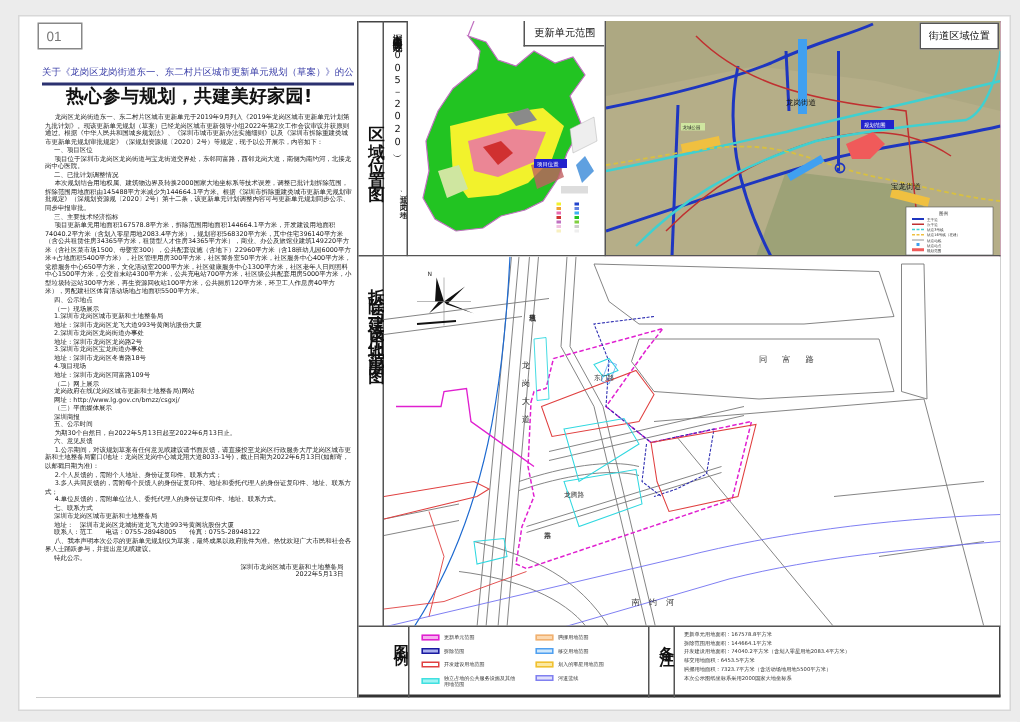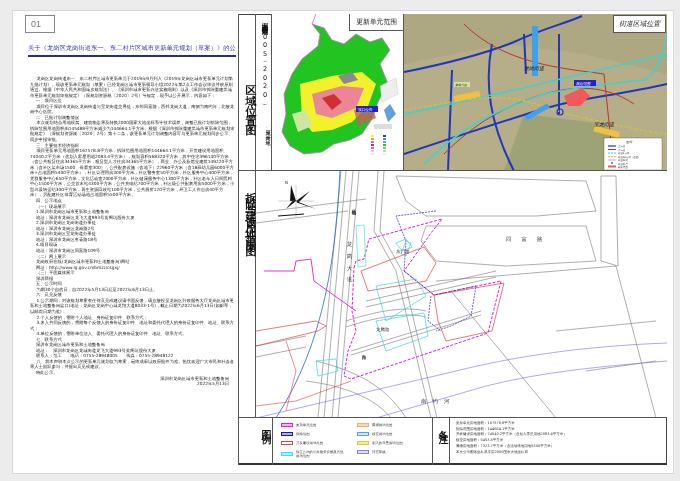--- a/index.html
+++ b/index.html
@@ -24,21 +24,21 @@
   .sec1-sub { position: absolute; left: 256px; top: 14px; width: 16px; height: 157px; border-right: 1px solid #555; border-bottom: 1px solid #555; }
   .sec1-sub span.a { position: absolute; left: 4px; top: 3px; font-size: 6.5px; font-weight: normal; letter-spacing: 0.5px; }
   .sec1-sub span.b { position: absolute; left: 9px; top: 112px; font-size: 5px; font-weight: normal; }
 
   .sec2-label { position: absolute; left: 239px; top: 171px; width: 17px; height: 247px; border-right: 1px solid #555; border-bottom: 1px solid #555; }
   .sec2-label span { position: absolute; left: 3px; top: 12px; font-size: 11px; line-height: 16px; letter-spacing: 6px; }
 
   
   .map1 { position: absolute; left: 272px; top: 14px; width: 132px; height: 157px; background: #fff; border-right: 1px solid #555; border-bottom: 1px solid #555; overflow: hidden; }
   .map1-title { position: absolute; right: 0; top: 0; background: #fff; border-left: 1px solid #555; border-bottom: 1px solid #555; font-size: 6.8px; padding: 3px 6px; color: #111; }
-  .map2 { position: absolute; left: 404px; top: 14px; width: 263px; height: 157px; background: #f9a8d4; border-bottom: 1px solid #555; overflow: hidden; font-style: italic; }
+  .map2 { position: absolute; left: 404px; top: 14px; width: 263px; height: 157px; background: #f9a8d4; border-bottom: 1px solid #555; overflow: hidden; }
   .map2-title { position: absolute; right: 1px; top: 1px; background: #fff; border: 1px solid #555; font-size: 6.8px; padding: 3px 5px; color: #111; }
   .map3 { position: absolute; left: 256px; top: 171px; width: 411px; height: 247px; background: #fff; border-bottom: 1px solid #555; overflow: hidden; }
 
   
   .legend-label { position: absolute; left: 256px; top: 418px; width: 17px; height: 47px; border-right: 1px solid #555; }
   .legend-label span { position: absolute; left: 3px; top: 4px; font-size: 10px; line-height: 14px; letter-spacing: 4px; }
   .legend { position: absolute; left: 273px; top: 418px; width: 160px; height: 47px; border-right: 1px solid #555; }
   .legend-item { position: absolute; font-size: 3.4px; color: #333; display: flex; align-items: center; gap: 3px; white-space: nowrap; }
   .swatch { width: 12px; height: 4px; border: 1px solid #999; position: relative; }
   .notes-label { position: absolute; left: 433px; top: 418px; width: 17px; height: 47px; border-right: 1px solid #555; }
@@ -47,20 +47,21 @@
 </style>
 </head>
 <body>
 
 <div class="sheet"></div>
 <div class="frame"></div>
 
 <div class="notice">
   <div class="pagenum">01</div>
   <div class="notice-title">关于《龙岗区龙岗街道东一、东二村片区城市更新单元规划（草案）》的公示</div>
+  <div class="slogan">热心参与规划，共建美好家园!</div>
   <div class="body-text" id="notice-body">
       <p class="">龙岗区龙岗街道东一、东二村片区城市更新单元于2019年9月列入《2019年龙岗区城市更新单元计划第九批计划》。现该更新单元规划（草案）已经龙岗区城市更新领导小组2022年第2次工作会议审议并获原则通过。根据《中华人民共和国城乡规划法》、《深圳市城市更新办法实施细则》以及《深圳市拆除重建类城市更新单元规划审批规定》（深规划资源规〔2020〕2号）等规定，现予以公开展示，内容如下：</p>
       <p class="h">一、项目区位</p>
       <p class="">项目位于深圳市龙岗区龙岗街道与宝龙街道交界处，东邻同富路，西邻龙岗大道，南侧为南约河，北接龙岗中心医院。</p>
       <p class="h">二、已批计划调整情况</p>
       <p class="">本次规划结合用地权属、建筑物边界及转换2000国家大地坐标系等技术误差，调整已批计划拆除范围，拆除范围用地面积由145488平方米减少为144664.1平方米。根据《深圳市拆除重建类城市更新单元规划审批规定》（深规划资源规〔2020〕2号）第十二条，该更新单元计划调整内容可与更新单元规划同步公示、同步申报审批。</p>
       <p class="h">三、主要技术经济指标</p>
       <p class="">项目更新单元用地面积167578.8平方米，拆除范围用地面积144664.1平方米，开发建设用地面积74040.2平方米（含划入零星用地2083.4平方米），规划容积568320平方米，其中住宅396140平方米（含公共租赁住房34365平方米，租赁型人才住房34365平方米），商业、办公及旅馆业建筑149220平方米（含社区菜市场1500、母婴室300），公共配套设施（含地下）22960平方米（含18班幼儿园6000平方米+占地面积5400平方米），社区管理用房300平方米，社区警务室50平方米，社区服务中心400平方米，党群服务中心650平方米，文化活动室2000平方米，社区健康服务中心1300平方米，社区老年人日间照料中心1500平方米，公交首末站4300平方米，公共充电站700平方米，社区级公共配套用房5000平方米，小型垃圾转运站300平方米，再生资源回收站100平方米，公共厕所120平方米，环卫工人作息房40平方米），另配建社区体育活动场地占地面积5500平方米。</p>
       <p class="h">四、公示地点</p>
       <p class="h">（一）现场展示</p>

